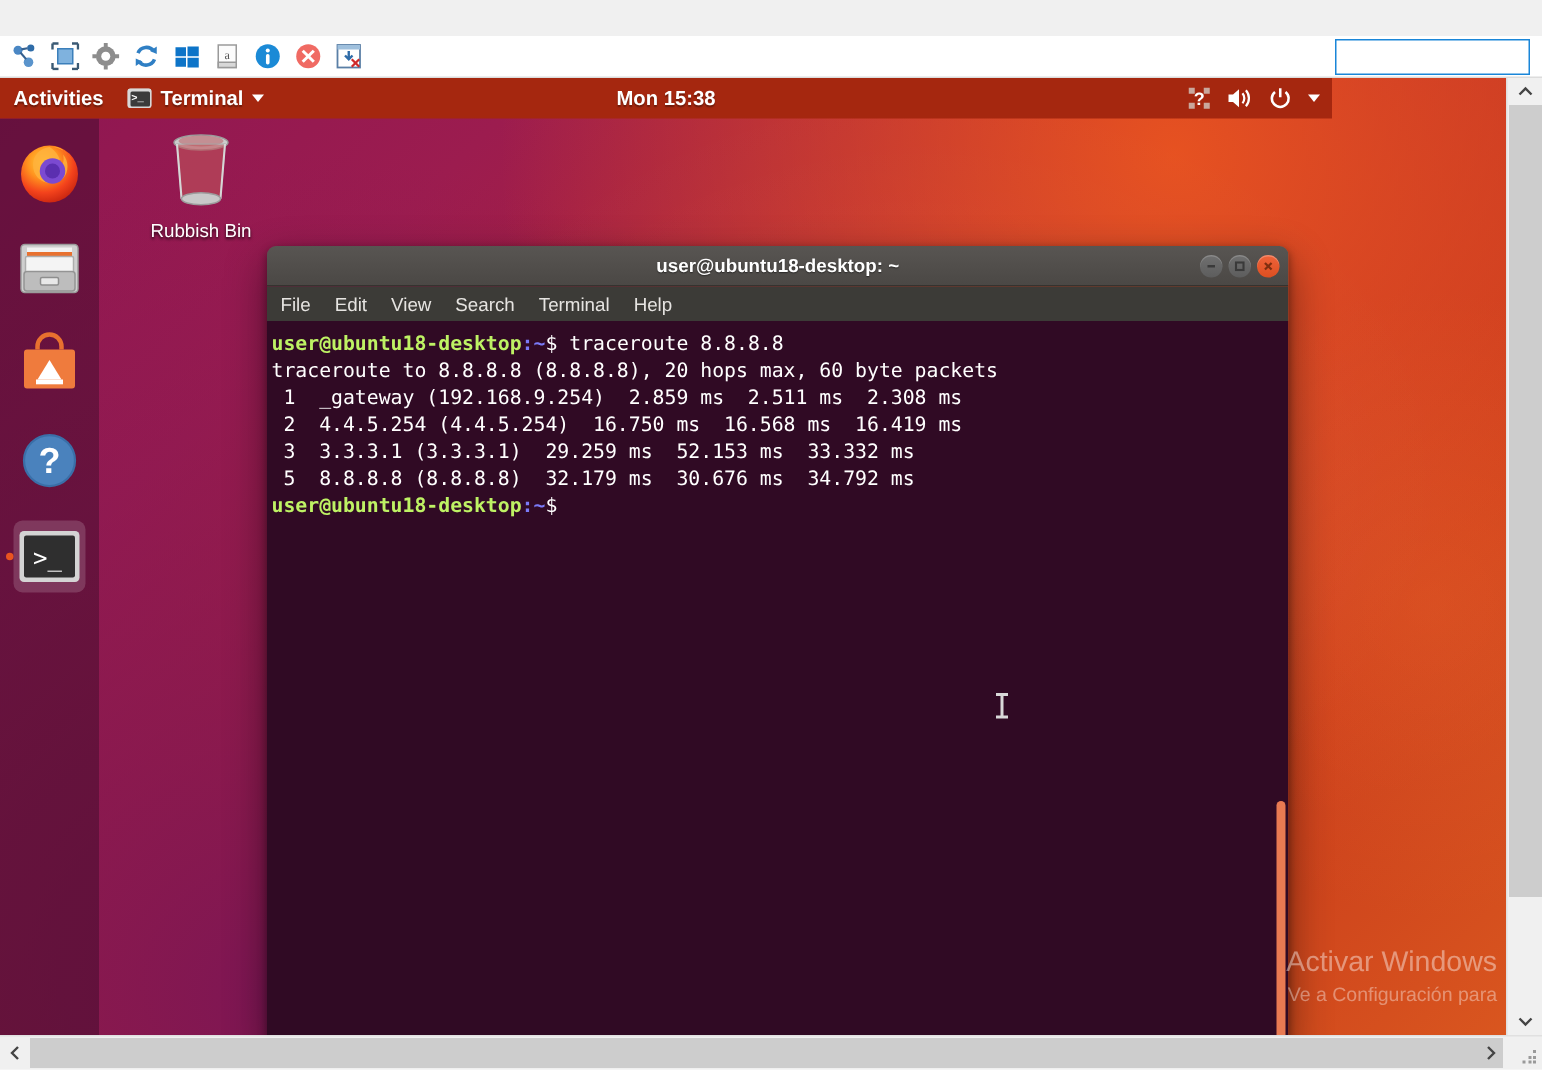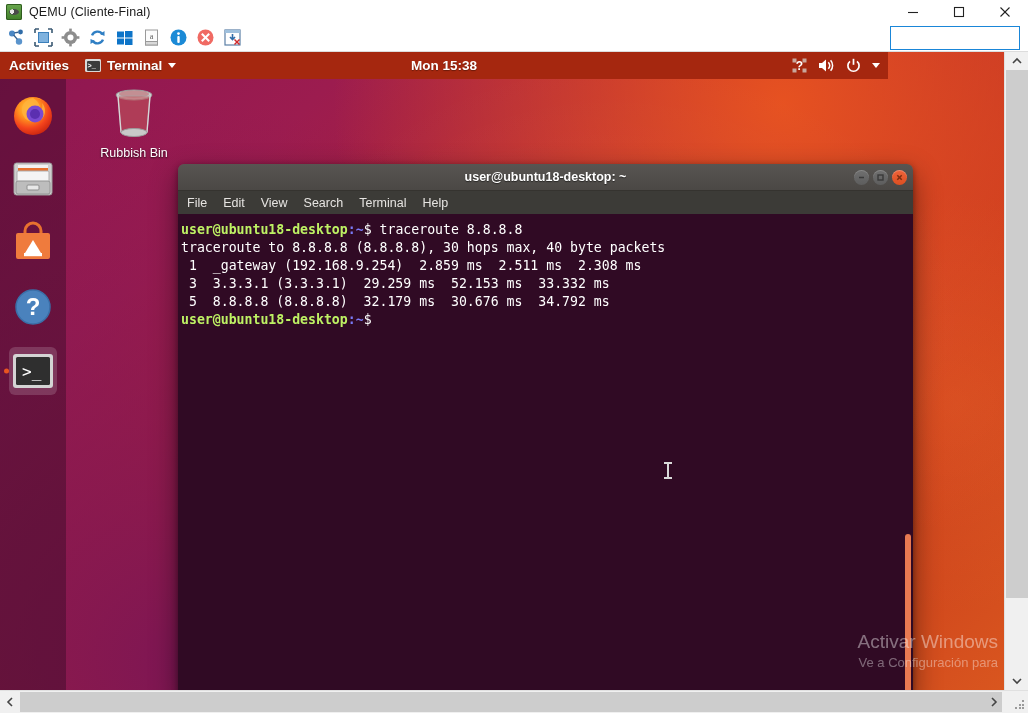--- a/index.html
+++ b/index.html
@@ -103,21 +103,21 @@
   
   .desktop-icon{
     position:absolute;left:96px;top:32px;width:76px;text-align:center;z-index:5;
   }
   .desktop-icon .label{
     margin-top:2px;font-size:12.5px;color:#ffffff;text-shadow:0 1px 2px rgba(0,0,0,.8);
   }
 
   
   .term-win{
-    position:absolute;left:178px;top:112px;width:735px;height:536px;z-index:10;
+    position:absolute;left:178px;top:112px;width:681px;height:536px;z-index:10;
     border-radius:6px 6px 0 0;overflow:hidden;
     box-shadow:0 10px 28px rgba(0,0,0,.45), 0 2px 6px rgba(0,0,0,.4);
   }
   .term-titlebar{
     height:26px;background:linear-gradient(#585552,#4b4845);
     display:flex;align-items:center;justify-content:center;position:relative;
     border-bottom:1px solid #35332f;
   }
   .term-title{font-size:12.5px;font-weight:bold;color:#ffffff;text-shadow:0 1px 1px rgba(0,0,0,.5);}
   .win-btns{position:absolute;right:6px;top:0;height:26px;display:flex;align-items:center;gap:4px;}
@@ -175,42 +175,20 @@
   .hscroll .arrow.right{right:24px;}
   .hscroll .thumb{position:absolute;left:20px;top:1px;width:982px;height:20px;background:#cdcdcd;}
   .grip{position:absolute;right:3px;bottom:3px;width:10px;height:10px;}
   .grip i{position:absolute;width:2px;height:2px;background:#9a9a9a;}
 </style>
 </head>
 <body>
 
 <div class="app">
 
-  <div class="host-titlebar">
-    <div class="host-icon"></div>
-    <div class="host-title">QEMU (Cliente-Final)</div>
-    <div class="host-btns">
-      <div class="host-btn">
-        <svg width="12" height="12" viewBox="0 0 12 12">
-            <line x1="1" y1="6.5" x2="11" y2="6.5" stroke="#222" stroke-width="1.1"></line>
-          </svg>
-      </div>
-      <div class="host-btn">
-        <svg width="12" height="12" viewBox="0 0 12 12">
-            <rect x="1.5" y="1.5" width="9" height="9" fill="none" stroke="#222" stroke-width="1.1"></rect>
-          </svg>
-      </div>
-      <div class="host-btn">
-        <svg width="12" height="12" viewBox="0 0 12 12">
-            <line x1="1.5" y1="1.5" x2="10.5" y2="10.5" stroke="#222" stroke-width="1.1"></line>
-            <line x1="10.5" y1="1.5" x2="1.5" y2="10.5" stroke="#222" stroke-width="1.1"></line>
-          </svg>
-      </div>
-    </div>
-  </div>
 
   <div class="qemu-toolbar">
 
     <div class="tb-btn">
       <svg width="19" height="19" viewBox="0 0 19 19">
         <circle cx="5" cy="5.5" r="3" fill="#4a87c4"></circle>
           <circle cx="13.5" cy="4" r="2.4" fill="#2f6ca8"></circle>
         <circle cx="12" cy="13.5" r="3.2" fill="#5a94cc"></circle>
           <line x1="6.6" y1="7" x2="10.4" y2="11.4" stroke="#35608f" stroke-width="1.4"></line>
         <line x1="7.3" y1="4.9" x2="11.3" y2="4.2" stroke="#35608f" stroke-width="1.4"></line>
@@ -426,22 +404,23 @@
         <div class="menu-item">View</div>
         <div class="menu-item">Search</div>
         <div class="menu-item">Terminal</div>
         <div class="menu-item">Help</div>
       </div>
 
       <div class="term-body">
 
         <div class="tline"><span class="pgreen">user@ubuntu18-desktop</span><span class="pblue">:~</span><span class="pwhite">$</span><span> traceroute 8.8.8.8</span></div>
 
-        <div class="tline">traceroute to 8.8.8.8 (8.8.8.8), 30 hops max, 40 byte packets</div>
+        <div class="tline">traceroute to 8.8.8.8 (8.8.8.8), 20 hops max, 60 byte packets</div>
         <div class="tline"> 1  _gateway (192.168.9.254)  2.859 ms  2.511 ms  2.308 ms</div>
+        <div class="tline"> 2  4.4.5.254 (4.4.5.254)  16.750 ms  16.568 ms  16.419 ms</div>
         <div class="tline"> 3  3.3.3.1 (3.3.3.1)  29.259 ms  52.153 ms  33.332 ms</div>
         <div class="tline"> 5  8.8.8.8 (8.8.8.8)  32.179 ms  30.676 ms  34.792 ms</div>
 
         <div class="tline"><span class="pgreen">user@ubuntu18-desktop</span><span class="pblue">:~</span><span class="pwhite">$</span><span></span></div>
 
         <div class="ibeam"></div>
         <div class="term-scrollbar"></div>
       </div>
     </div>
 

